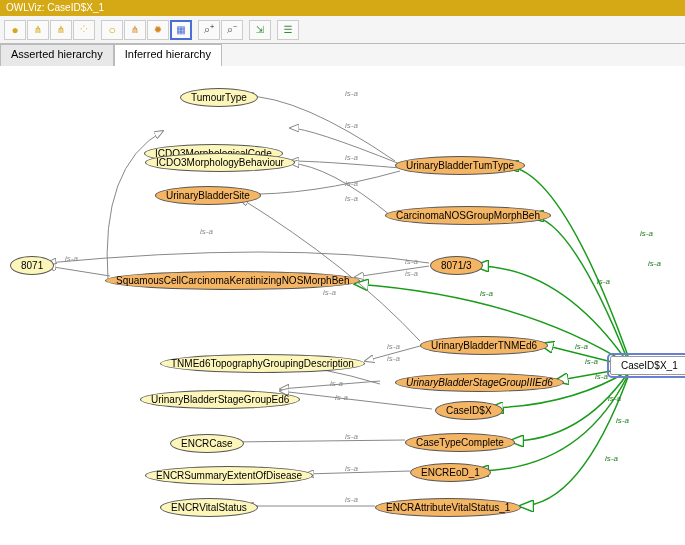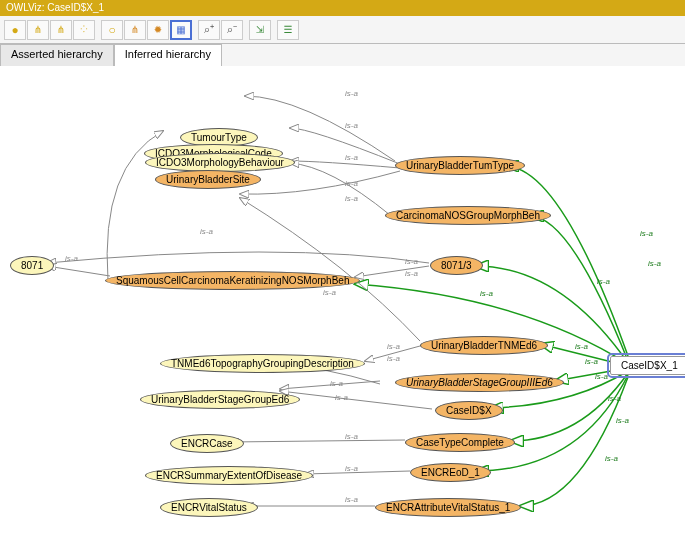--- a/index.html
+++ b/index.html
@@ -163,30 +163,30 @@
     <text class="edge-label green" x="597" y="218">is-a</text>
     <text class="edge-label green" x="480" y="230">is-a</text>
     <text class="edge-label green" x="575" y="283">is-a</text>
     <text class="edge-label green" x="585" y="298">is-a</text>
     <text class="edge-label green" x="595" y="313">is-a</text>
     <text class="edge-label green" x="608" y="335">is-a</text>
     <text class="edge-label green" x="616" y="357">is-a</text>
     <text class="edge-label green" x="605" y="395">is-a</text>
   </svg>
 
-  <div class="node yellow" style="left:180px; top:22px;margin-top:40px;">
+  <div class="node yellow" style="left:180px; top:22px;">
       <span>TumourType</span>
     </div>
   <div class="node yellow" style="left:144px; top:54px;margin-top:24px;">
       <span>ICDO3MorphologicalCode</span>
     </div>
   <div class="node yellow" style="left:145px; top:87px;">
       <span>ICDO3MorphologyBehaviour</span>
     </div>
-  <div class="node orange" style="left:155px; top:104px;">
+  <div class="node orange" style="left:155px; top:120px;">
       <span>UrinaryBladderSite</span>
     </div>
   <div class="node orange" style="left:395px; top:90px;">
       <span>UrinaryBladderTumType</span>
     </div>
   <div class="node orange" style="left:385px; top:140px;text-align:right;">
       <span>CarcinomaNOSGroupMorphBeh</span>
     </div>
   <div class="node yellow" style="left:10px; top:190px;">
       <span>8071</span>

